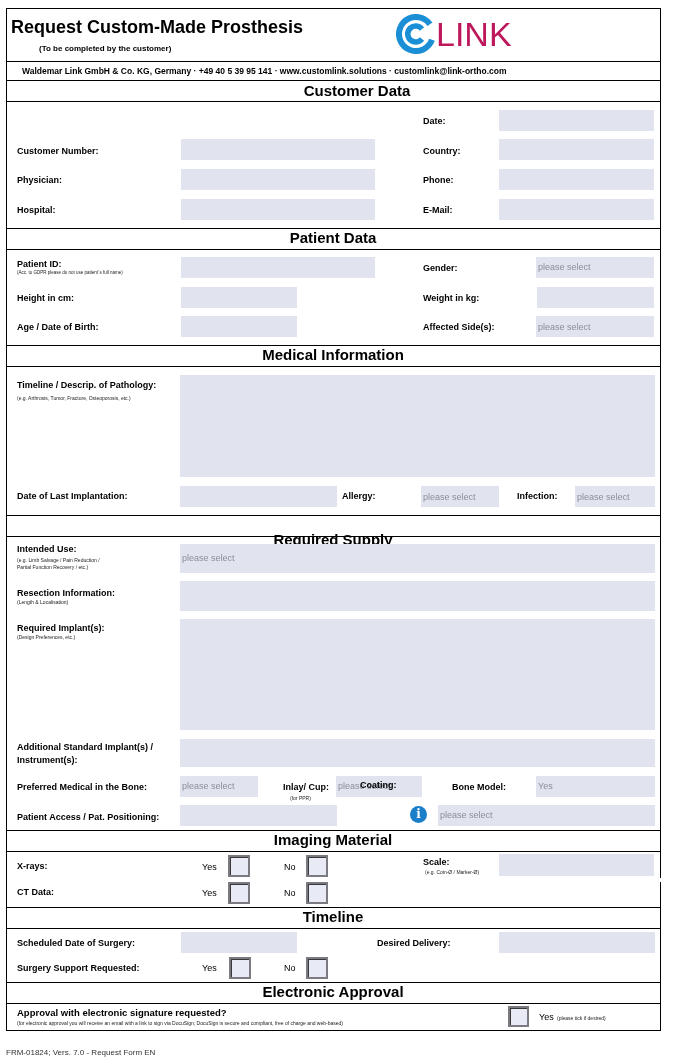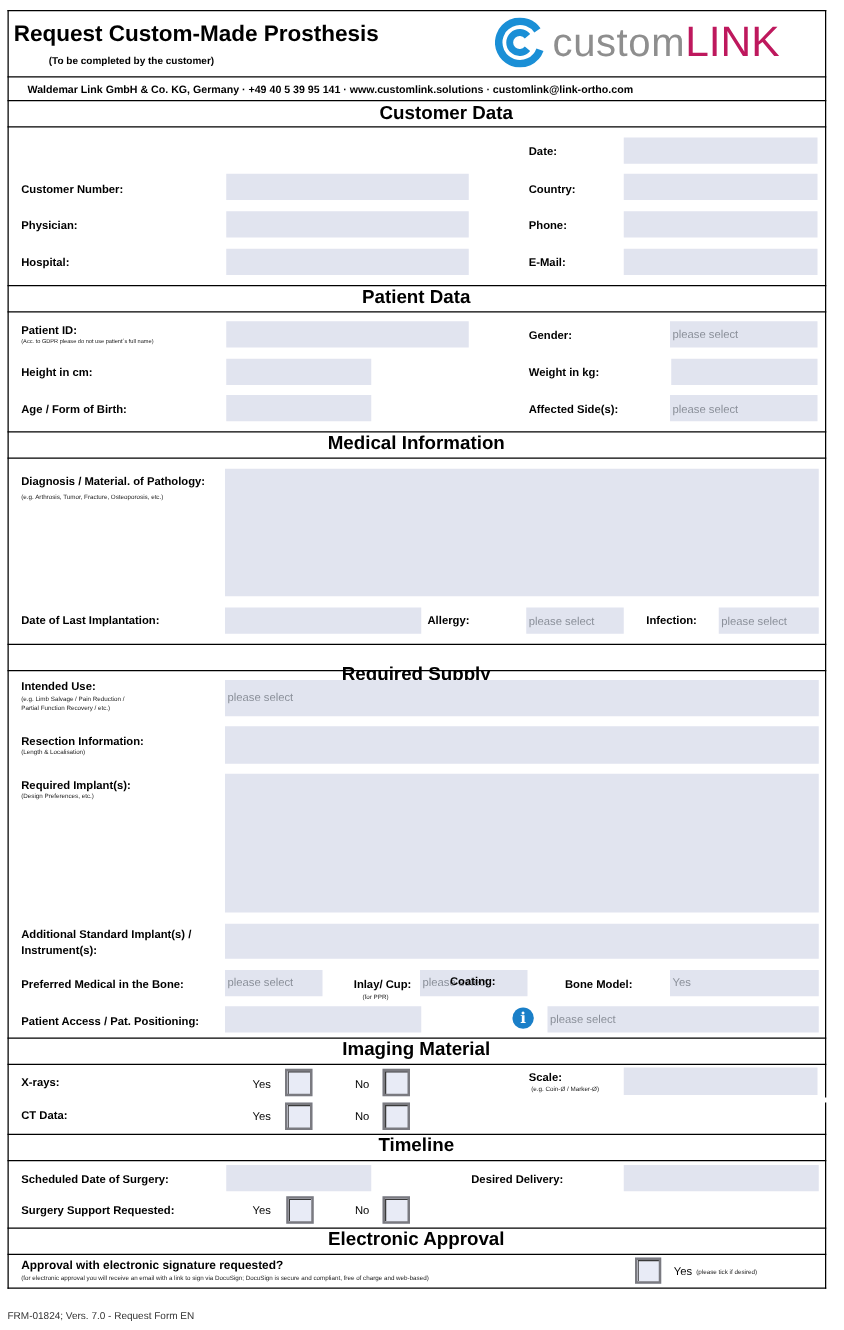--- a/index.html
+++ b/index.html
@@ -41,21 +41,20 @@
 <div class="frame-line" style="left:6px;top:1030px;width:655px;height:1px;"></div>
 
 <div class="abs" style="left:11px;top:17px;font-size:18px;font-weight:bold;white-space:nowrap;">Request Custom-Made Prosthesis</div>
 <div class="abs" style="left:11px;top:44px;font-size:8px;font-weight:bold;white-space:nowrap;padding-left:28px;">(To be completed by the customer)</div>
 
 <div class="abs" style="left:396px;top:14px;height:40px;display:flex;align-items:center;">
   <svg width="40" height="40" viewBox="0 0 40 40">
     <circle cx="20" cy="20" r="17" fill="none" stroke="#1a8fd6" stroke-width="6" stroke-dasharray="90 17" transform="rotate(20 20 20)"></circle>
     <path d="M26 15 A8 8 0 1 0 26 25" fill="none" stroke="#1a8fd6" stroke-width="5.5"></path>
   </svg>
-  <span style="font-size:32px;color:#8e8e8e;margin-left:6px;letter-spacing:0.5px;font-weight:normal;">custom</span>
   <span style="font-size:34px;color:#be185d;font-weight:normal;">LINK</span>
 </div>
 
 <div class="abs" style="left:22px;top:66px;font-size:8.5px;font-weight:bold;white-space:nowrap;">Waldemar Link GmbH &amp; Co. KG, Germany · +49 40 5 39 95 141 · www.customlink.solutions · customlink@link-ortho.com</div>
 
 <div class="sec-title" style="top:82px;margin-left:24px;">Customer Data</div>
 
 <div class="lbl" style="left:423px;top:116px;">Date:</div>
 <div class="field" style="left:499px;top:110px;width:155px;height:21px;"></div>
 
@@ -82,30 +81,30 @@
 <div class="lbl" style="left:423px;top:263px;">Gender:</div>
 <div class="field" style="left:536px;top:257px;width:118px;height:21px;">
   <span class="ph">please select</span>
 </div>
 
 <div class="lbl" style="left:17px;top:293px;">Height in cm:</div>
 <div class="field" style="left:181px;top:287px;width:116px;height:21px;"></div>
 <div class="lbl" style="left:423px;top:293px;">Weight in kg:</div>
 <div class="field" style="left:537px;top:287px;width:117px;height:21px;"></div>
 
-<div class="lbl" style="left:17px;top:322px;">Age / Form of Birth:</div>
+<div class="lbl" style="left:17px;top:322px;">Age / Date of Birth:</div>
 <div class="field" style="left:181px;top:316px;width:116px;height:21px;"></div>
 <div class="lbl" style="left:423px;top:322px;">Affected Side(s):</div>
 <div class="field" style="left:536px;top:316px;width:118px;height:21px;">
   <span class="ph" style="top:1px;">please select</span>
 </div>
 
 <div class="sec-title" style="top:346px;">Medical Information</div>
 
-<div class="lbl" style="left:17px;top:380px;">Diagnosis / Material. of Pathology:</div>
+<div class="lbl" style="left:17px;top:380px;">Timeline / Descrip. of Pathology:</div>
 <div class="sub" style="left:17px;top:395px;">(e.g. Arthrosis, Tumor, Fracture, Osteoporosis, etc.)</div>
 <textarea class="field" style="left: 180px; top: 375px; width: 475px; height: 102px; border: none; resize: none; padding: 0px;"></textarea>
 
 <div class="lbl" style="left:17px;top:491px;">Date of Last Implantation:</div>
 <div class="field" style="left:180px;top:486px;width:157px;height:21px;"></div>
 <div class="lbl" style="left:342px;top:491px;">Allergy:</div>
 <div class="field" style="left:421px;top:486px;width:78px;height:21px;">
   <span class="ph" style="top:1px;">please select</span>
 </div>
 <div class="lbl" style="left:517px;top:491px;">Infection:</div>

